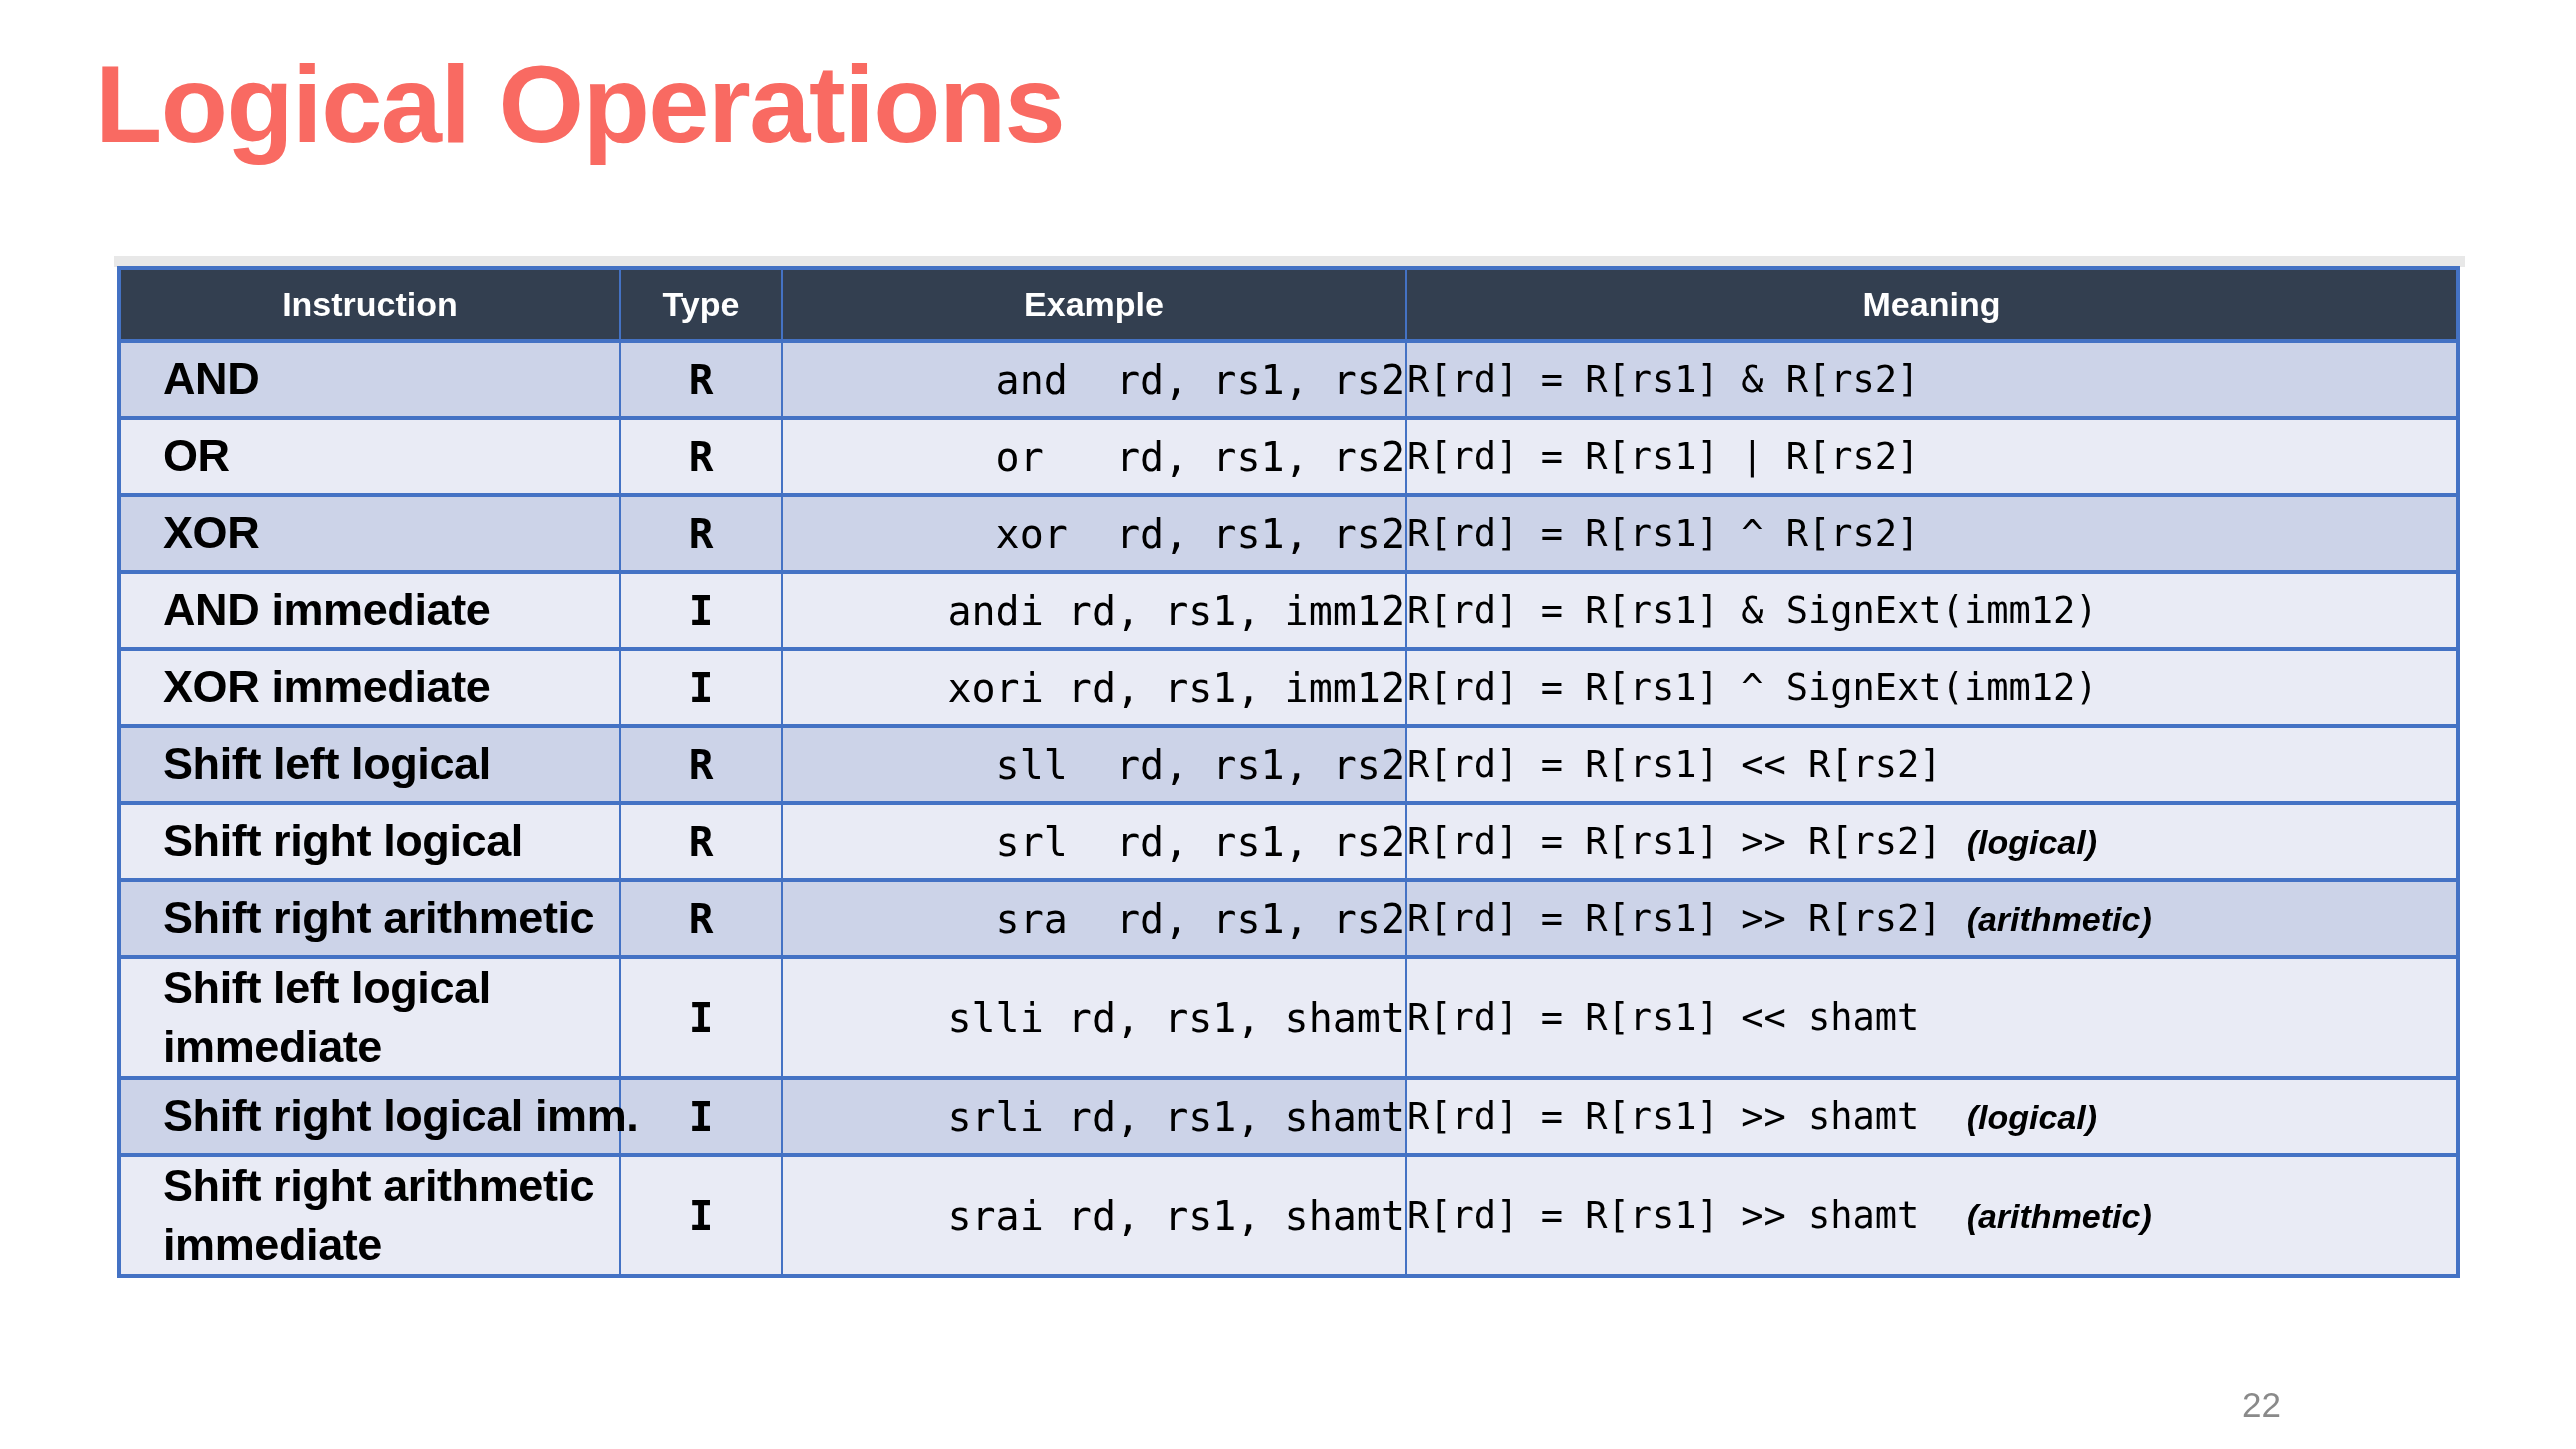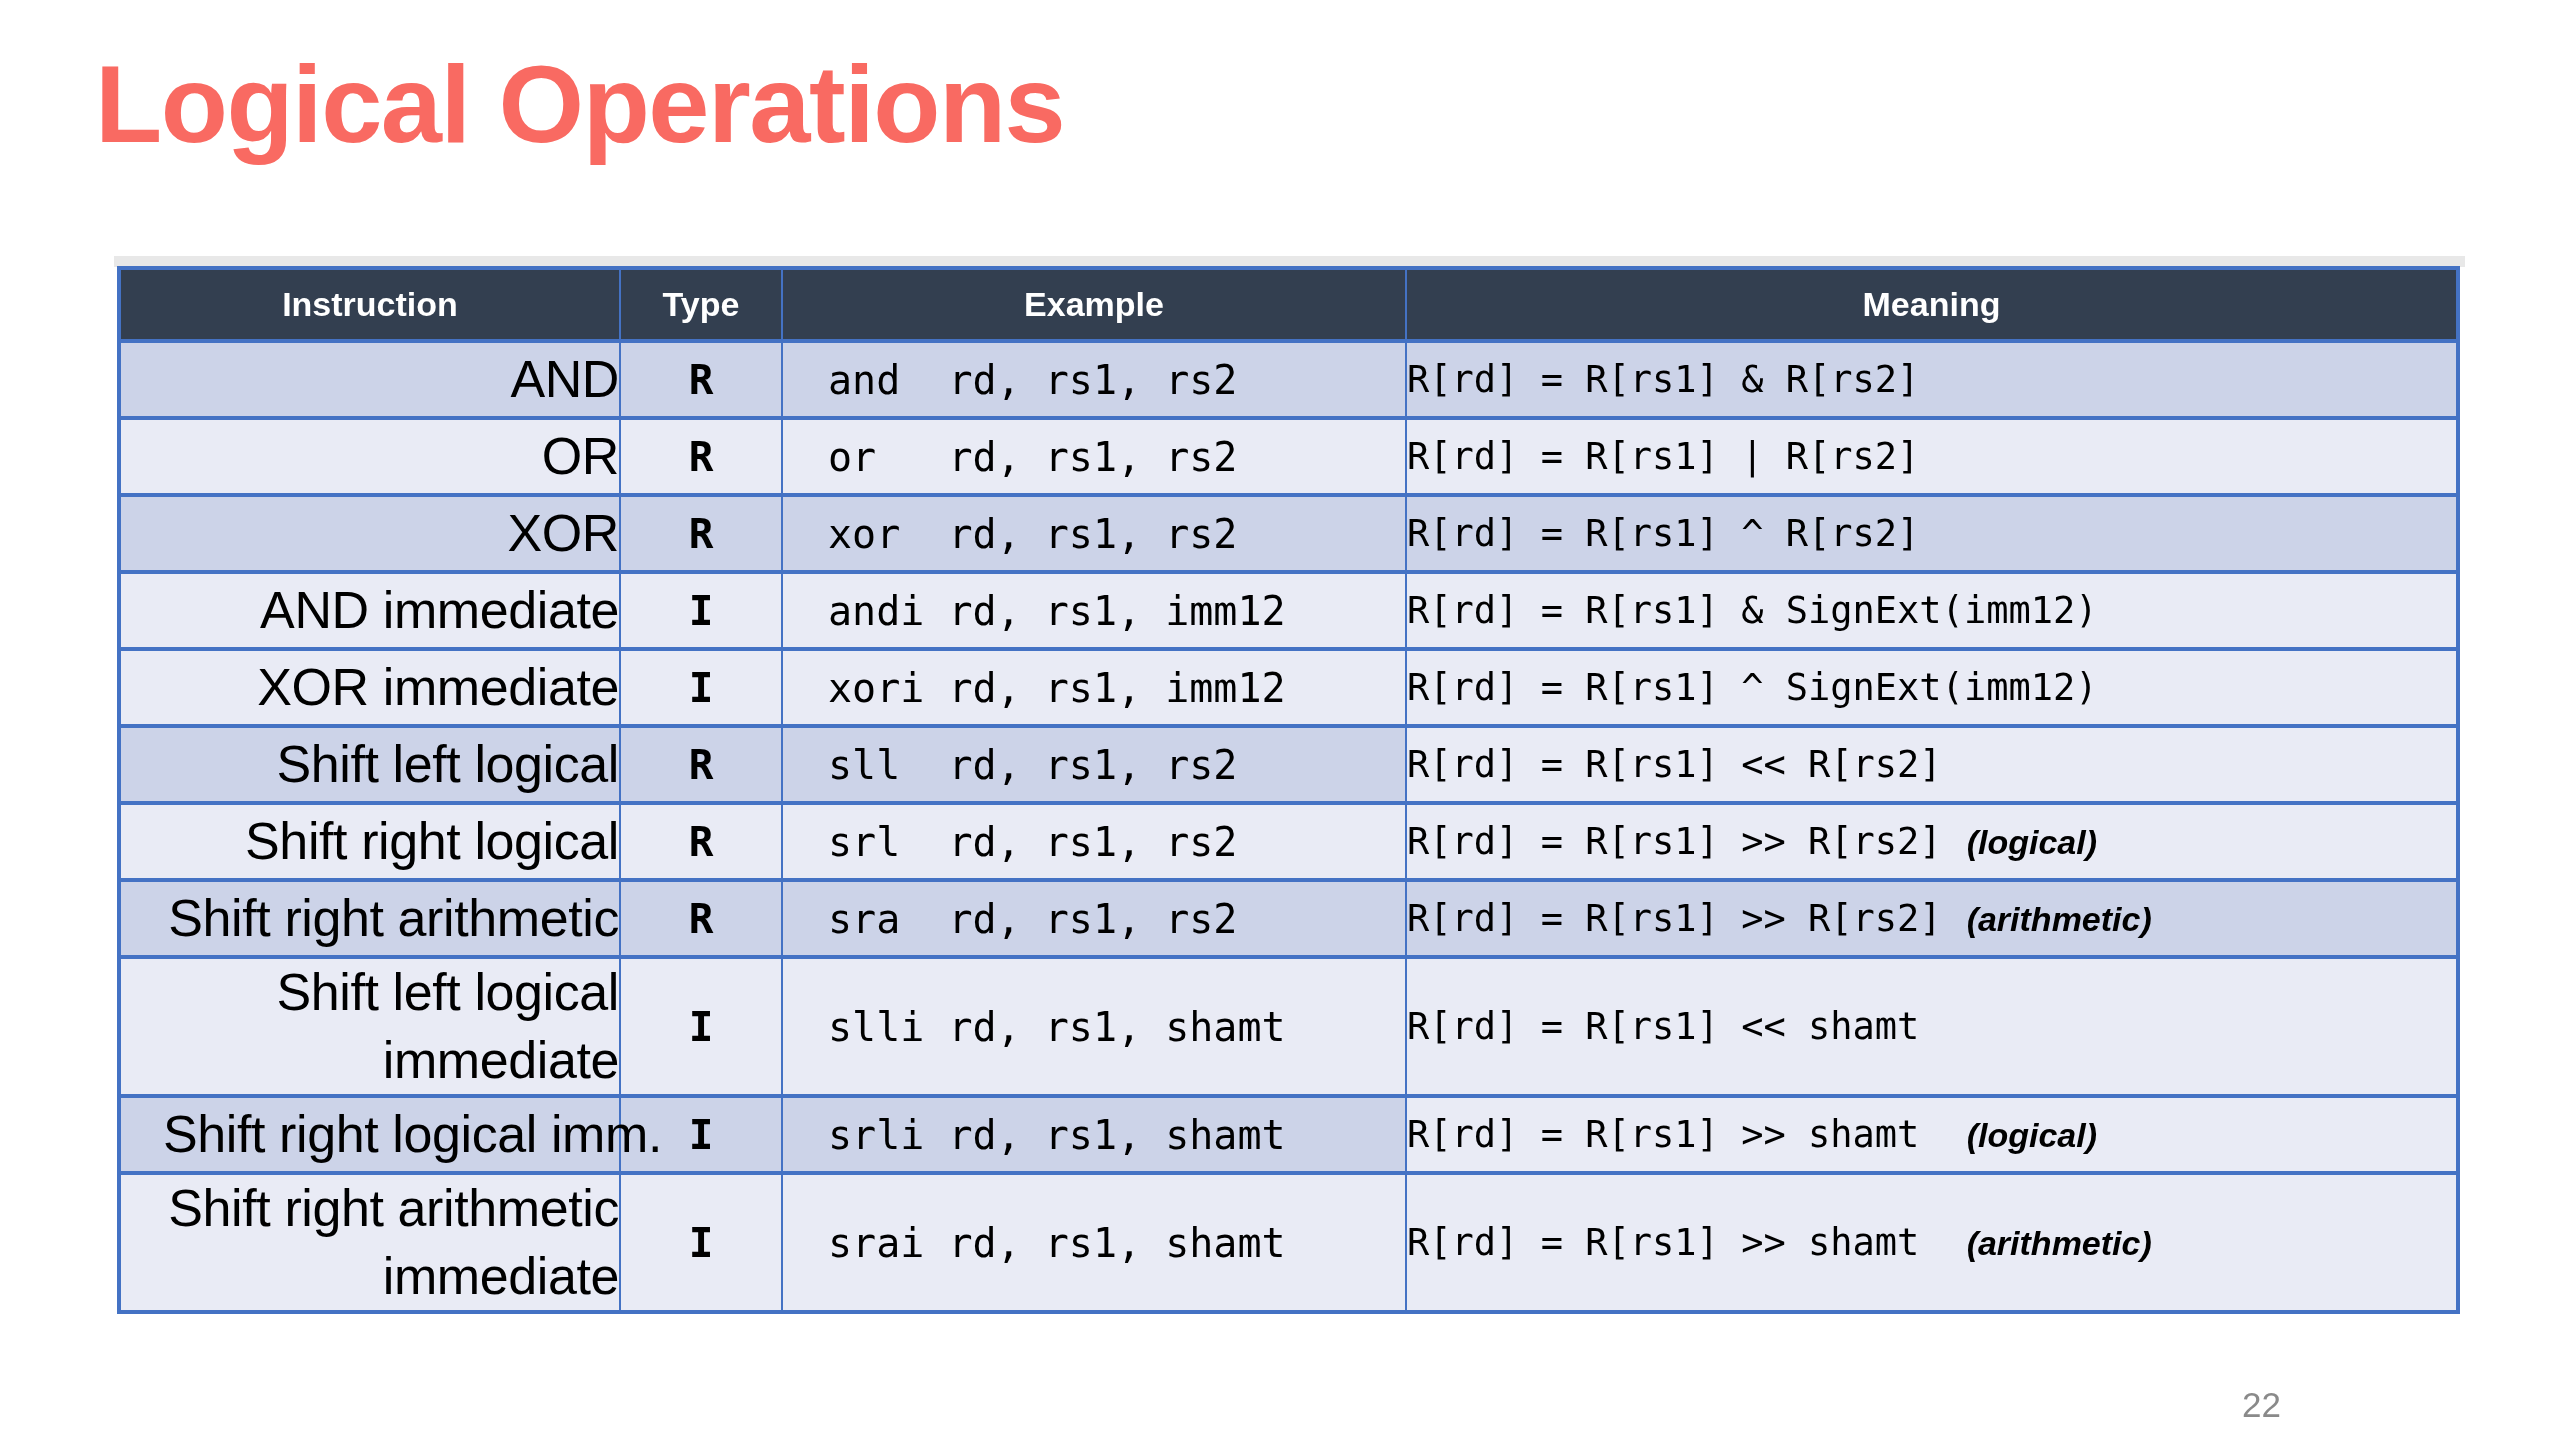--- a/index.html
+++ b/index.html
@@ -28,26 +28,26 @@
 
   thead tr{height:73px;}
   th{background:var(--header_bg,#333F50);color:var(--header_text,#fff);
     font-size:34px;font-weight:bold;text-align:center;}
 
   tr.single{height:77px;}
   tr.tall{height:116px;}
   td.shade-dark{background:var(--row_dark,#CCD3E8);}
   td.shade-light{background:var(--row_light,#E9EBF5);}
 
-  td.inst{font-size:52px;font-weight:normal;padding-left:42px;
-    white-space:pre;line-height:1.3;letter-spacing:-0.4px;text-align:right;}
+  td.inst{font-size:45px;font-weight:bold;padding-left:42px;
+    white-space:pre;line-height:1.3;letter-spacing:-0.4px;}
   td.type{font-family:"DejaVu Sans Mono",monospace;font-size:41px;
     font-weight:bold;text-align:center;}
   td.example{font-family:"DejaVu Sans Mono",monospace;font-size:40px;
-    padding-left:45px;white-space:pre;}
+    padding-left:45px;white-space:pre;text-align:right;}
   td.meaning{font-size:37px;white-space:pre;}
   td.meaning .code{font-family:"DejaVu Sans Mono",monospace;}
   td.meaning .note{font-family:"Liberation Sans",sans-serif;
     font-style:italic;font-weight:bold;font-size:34px;margin-left:25px;}
 
   .page-number{position:absolute;right:35px;top:1385px;font-size:35px;
     color:var(--page_number,#8A8A8A);margin-left:44px;}
 </style>
 </head>
 <body>

